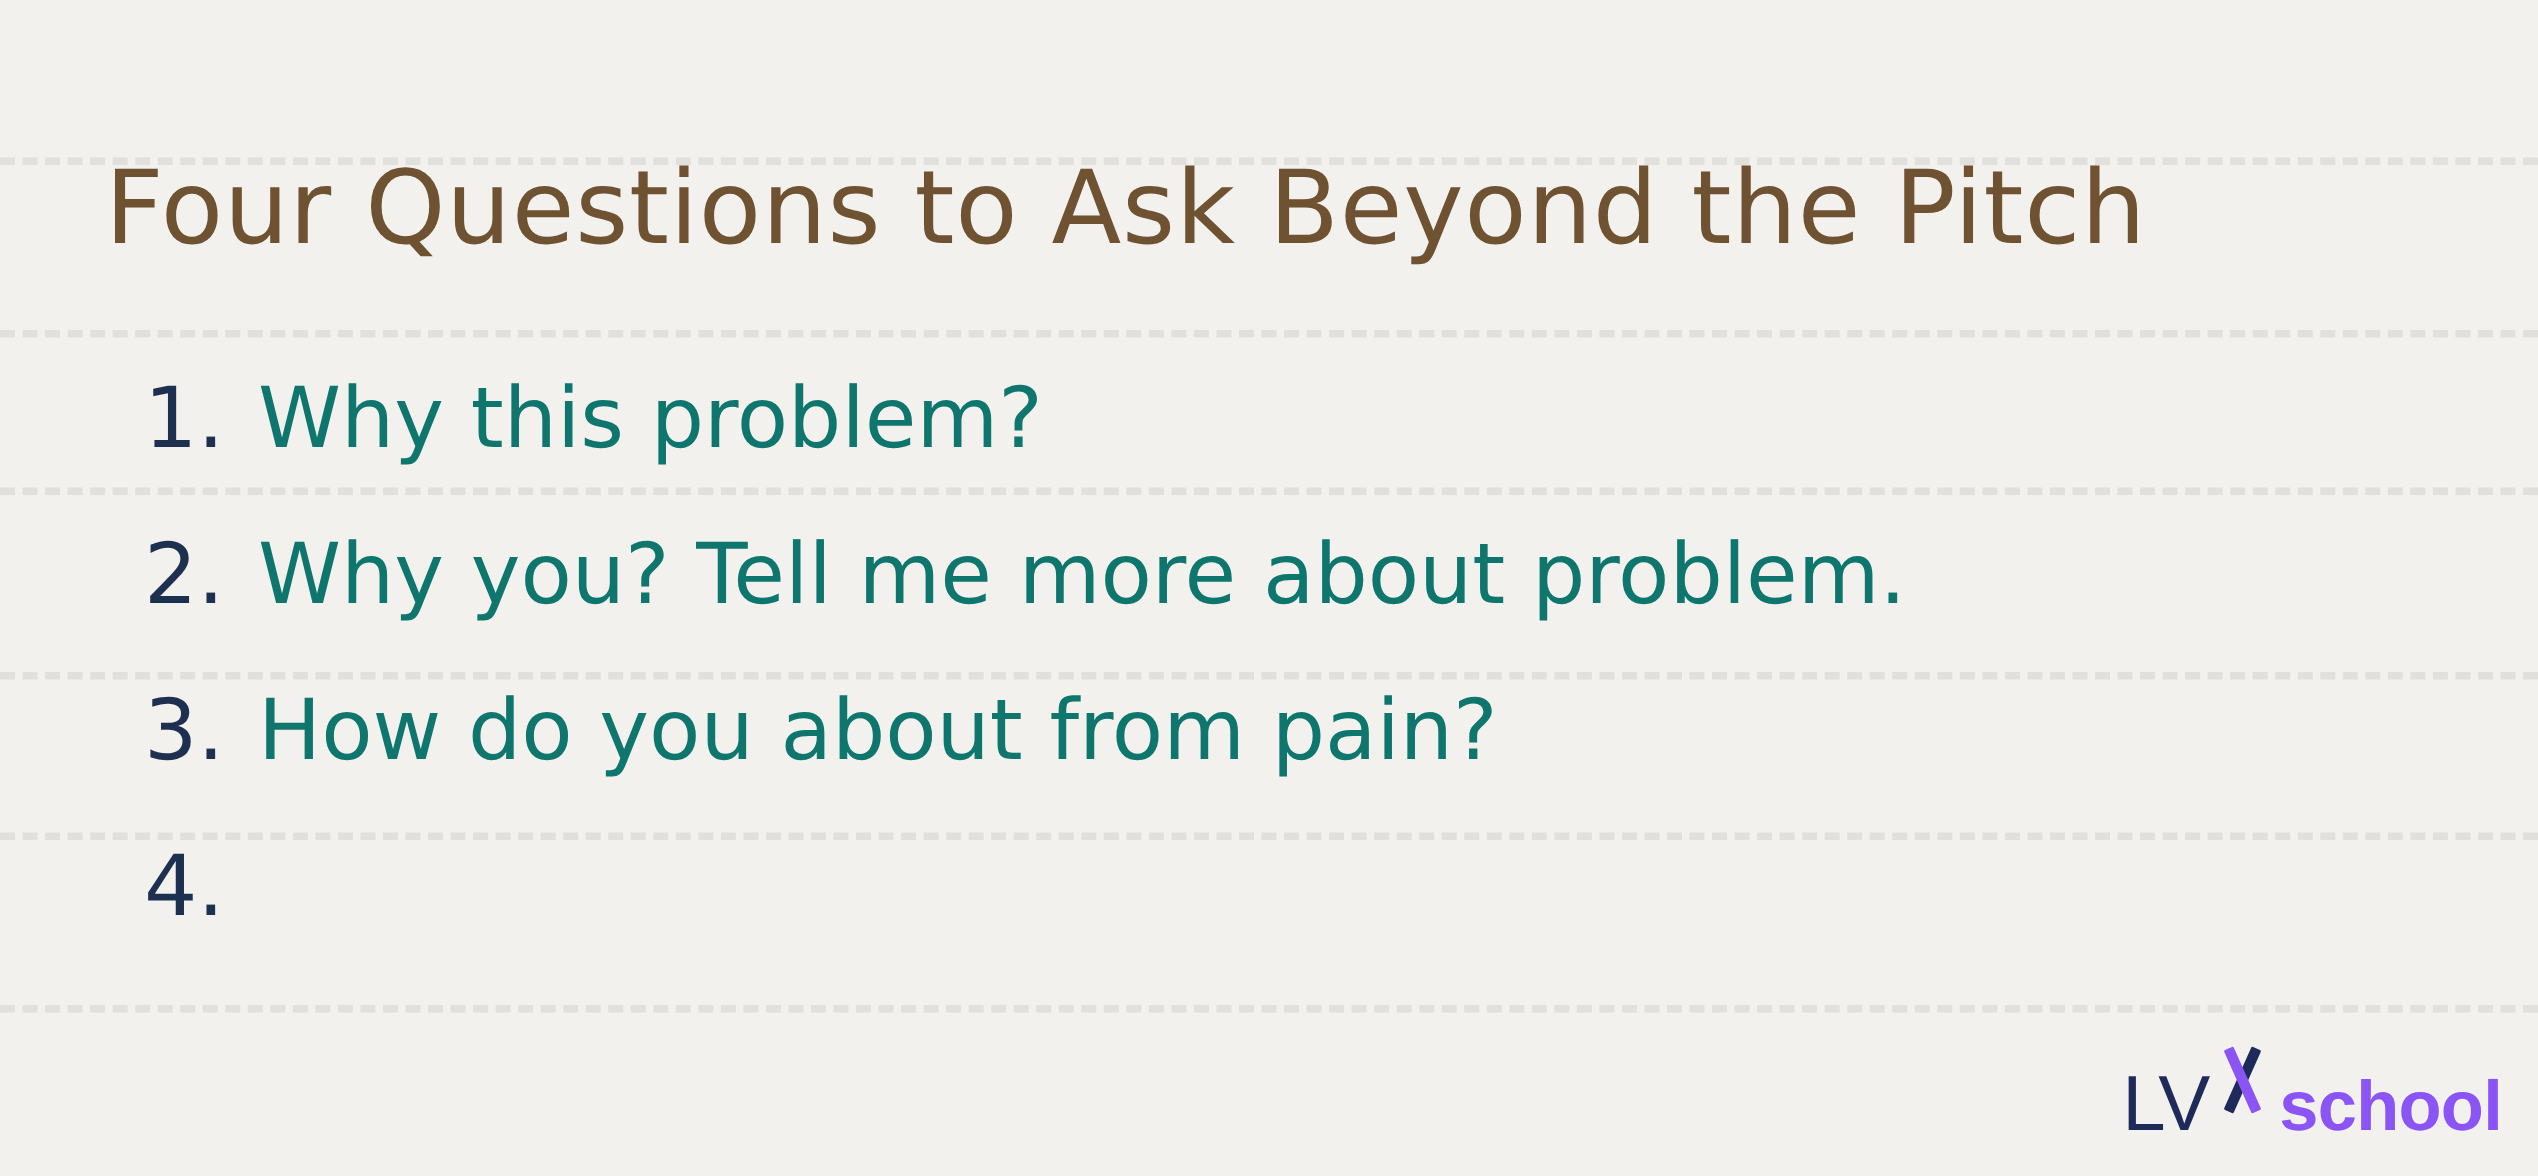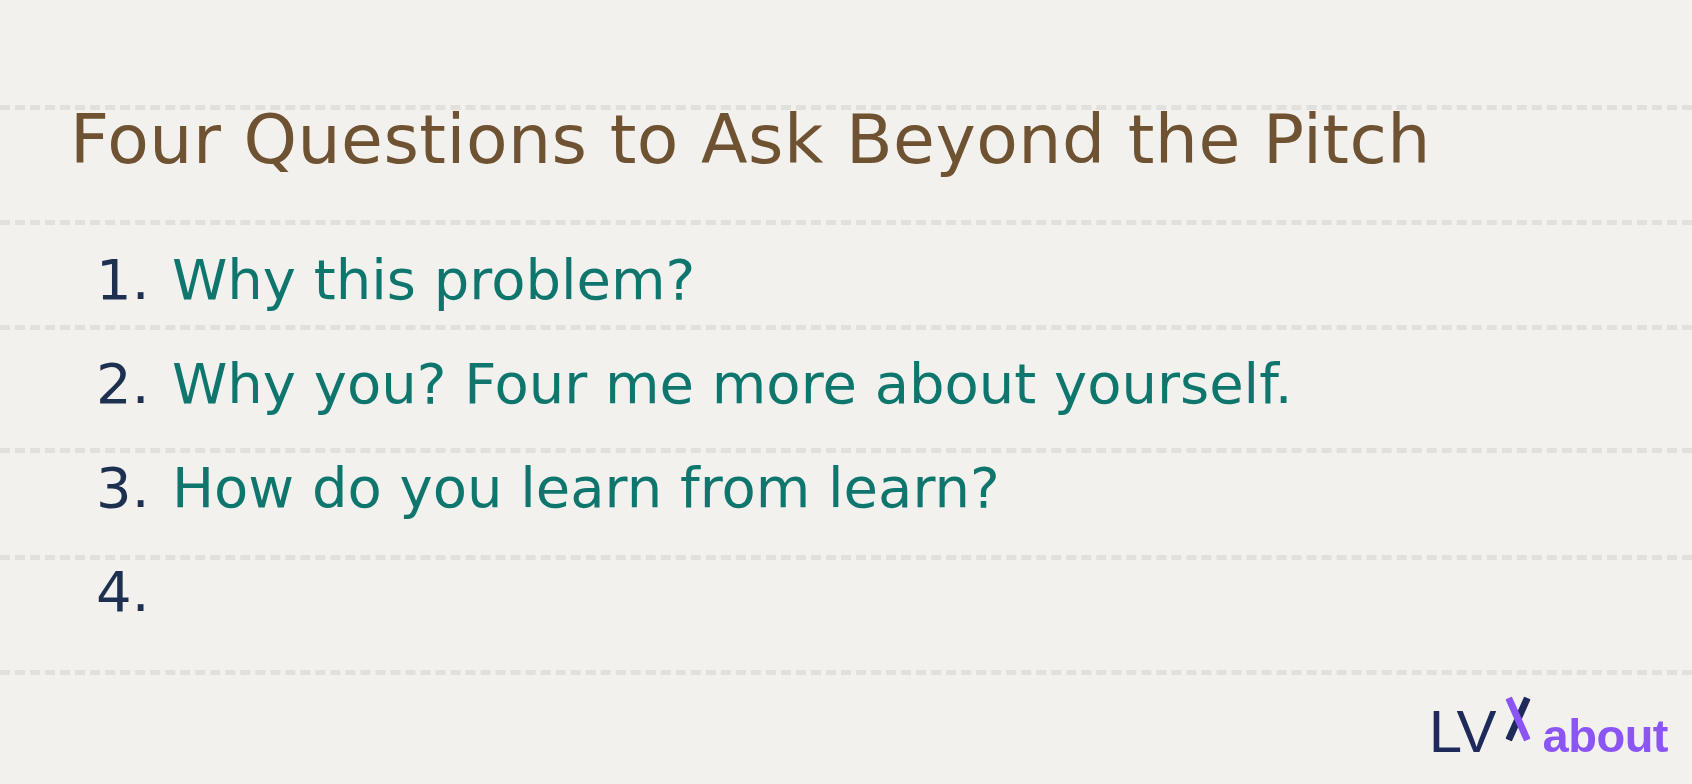--- a/index.html
+++ b/index.html
@@ -88,21 +88,21 @@
   
   .logo {
     position: absolute;
     right: 24px;
     bottom: 22px;
     display: flex;
     align-items: baseline;
     font-family: "Liberation Sans", sans-serif;
   }
   .logo-lv {
-    font-size: 60px;
+    font-size: 52px;
     font-weight: 400;
     color: #1E2A5A;
     letter-spacing: -1px;
     line-height: 1;
   }
   .logo-x-wrap {
     position: relative;
     display: inline-block;
     width: 44px;
     height: 60px;
@@ -152,34 +152,34 @@
 
     <div class="title">Four Questions to Ask Beyond the Pitch</div>
 
     <ul class="qlist">
       <li class="qitem">
         <span class="qnum">1.</span>
         <span class="qtext">Why this problem?</span>
       </li>
       <li class="qitem">
         <span class="qnum">2.</span>
-        <span class="qtext">Why you? Four me more about yourself.</span>
+        <span class="qtext">Why you? Tell me more about problem.</span>
       </li>
       <li class="qitem">
         <span class="qnum">3.</span>
-        <span class="qtext">How do you learn from learn?</span>
+        <span class="qtext">How do you about from pain?</span>
       </li>
       <li class="qitem">
         <span class="qnum">4.</span>
       </li>
     </ul>
 
     <div class="logo">
       <span class="logo-lv">LV</span>
       <span class="logo-x-wrap">
         <span class="logo-x-back"></span>
         <span class="logo-x-fore"></span>
       </span>
-      <span class="logo-school">about</span>
+      <span class="logo-school">school</span>
     </div>
 
   </div>
 </div>
 
 </body></html>

